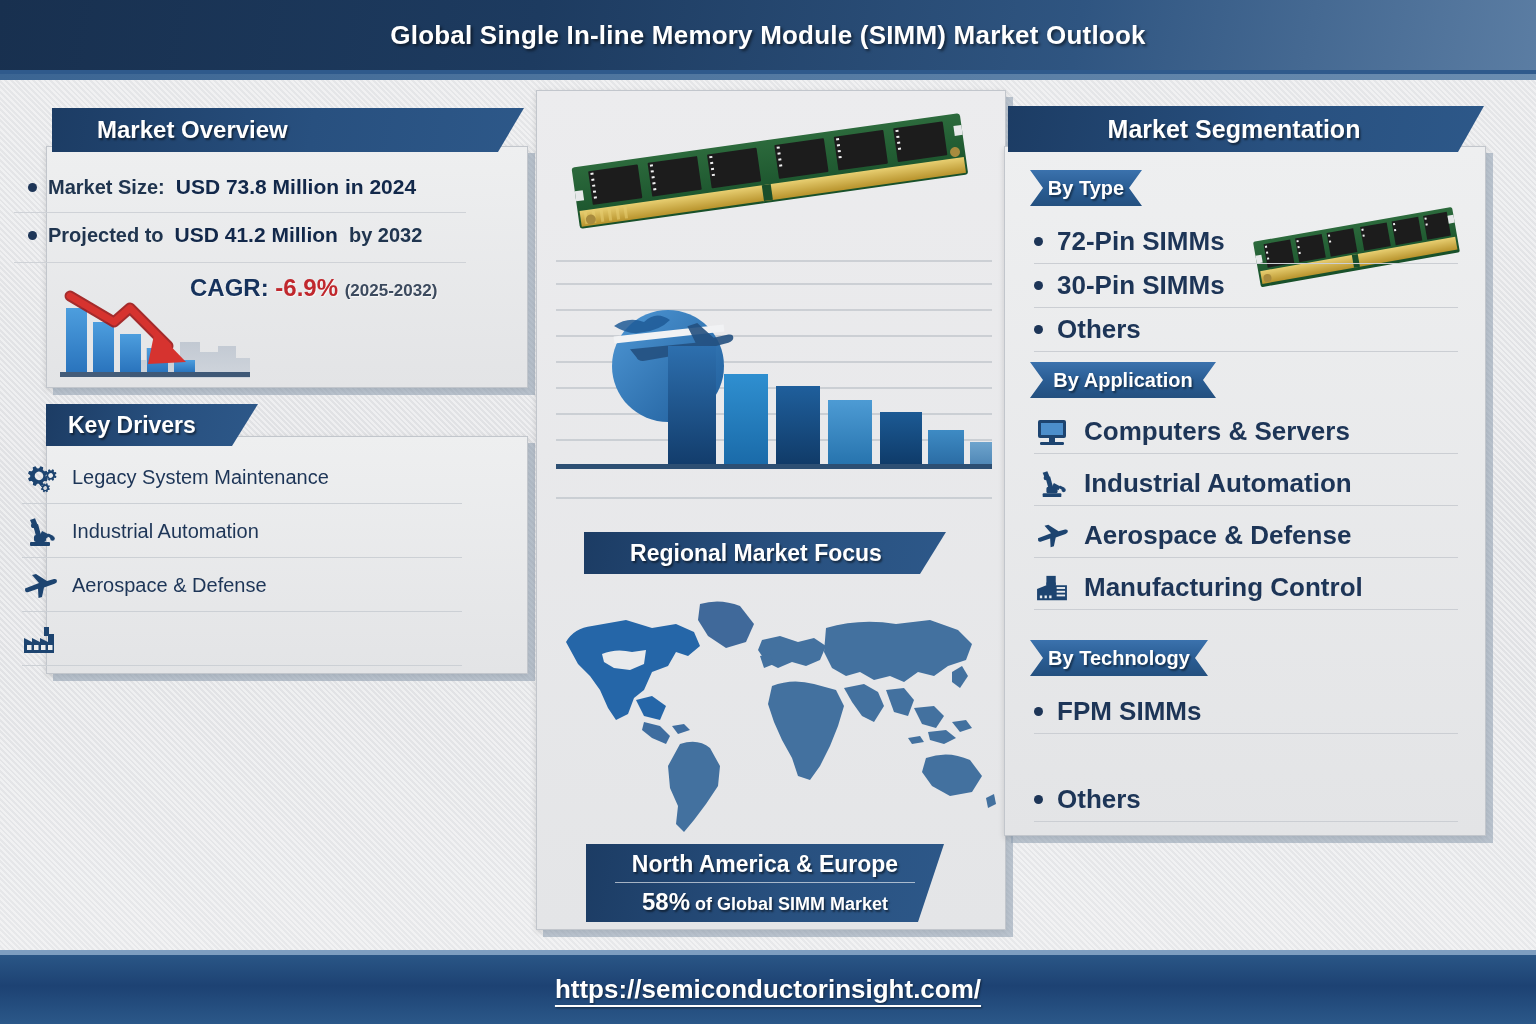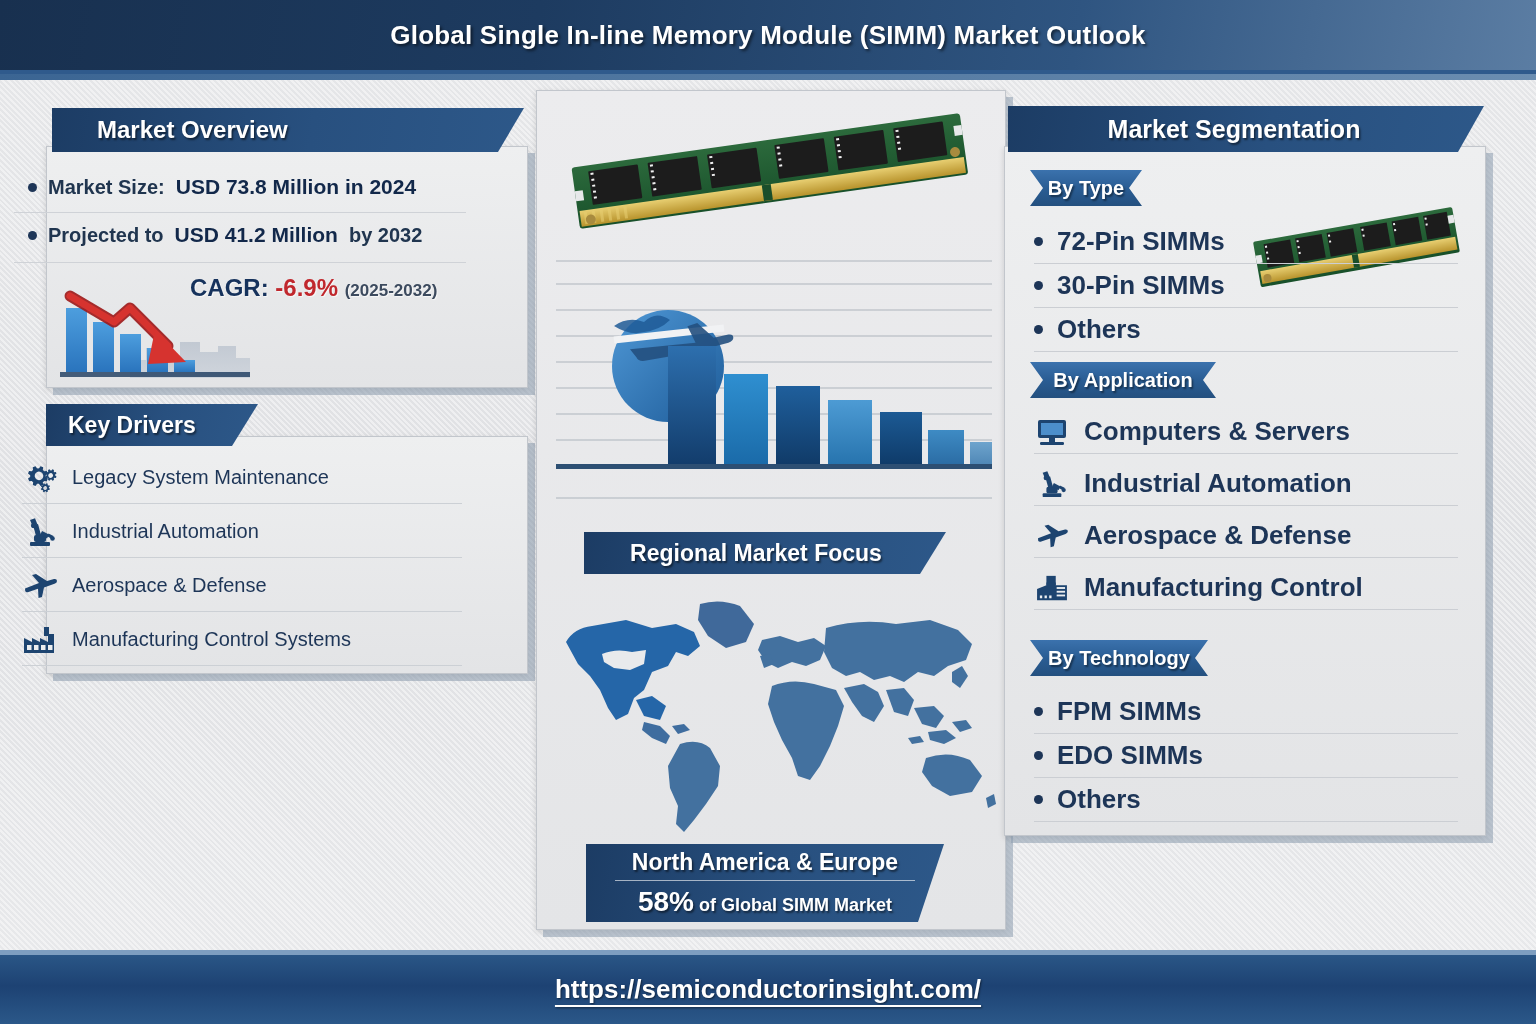--- a/index.html
+++ b/index.html
@@ -125,21 +125,21 @@
   #banner-regional{ left:584px; top:532px; width:362px; height:42px; font-size:23px; justify-content:center; padding-right:18px;}
   #worldmap{ position:absolute; left:548px; top:580px; width:452px; height:262px; }
   #banner-na{
     left:586px; top:844px; width:358px; height:78px;
     flex-direction:column; align-items:center; justify-content:center;
     background:linear-gradient(100deg,#1e4474 0%, #2a5party 0%, #2c5686 60%, #35639b 100%);
   }
   #banner-na .l1{ font-size:23px; }
   #banner-na .divider{ width:300px; height:1px; background:rgba(255,255,255,.6); margin:4px 0 5px;}
   #banner-na .l2{ font-size:18px; }
-  #banner-na .l2 .big{ font-size:28px; }
+  #banner-na .l2 .big{ font-size:24px; }
 
   
   #card-seg{ left:1004px; top:146px; width:482px; height:690px; }
   #banner-seg{ left:1008px; top:106px; width:476px; height:46px; font-size:25px; justify-content:center; padding-right:24px;}
   .seg-item{
     position:absolute; left:1034px; width:424px; height:44px;
     display:flex; align-items:center; gap:14px;
     font-size:26px; color:#1d3557; font-weight:bold;
     border-bottom:1px solid #cbced3;
   }
@@ -254,21 +254,20 @@
     <span class="icon-box">
       <svg width="36" height="30" viewBox="0 0 36 30" fill="#1d4470">
         <rect x="22" y="2" width="5" height="9"></rect>
         <path d="M2 28 V13 L10 17 V13 L18 17 V13 L26 17 V9 h6 V28 Z"></path>
         <rect x="5" y="20" width="4.5" height="5" fill="#eceef0"></rect>
         <rect x="12" y="20" width="4.5" height="5" fill="#eceef0"></rect>
         <rect x="19" y="20" width="4.5" height="5" fill="#eceef0"></rect>
         <rect x="26" y="20" width="4.5" height="5" fill="#eceef0"></rect>
       </svg>
     </span>
-    <span>Manufacturing Control Systems</span>
   </div>
 
   <div class="card" id="card-center"></div>
 
   <svg id="simm-top" viewBox="0 0 420 128">
     <defs>
       <linearGradient id="pcb" x1="0" y1="0" x2="0" y2="1">
         <stop offset="0" stop-color="#2c6a3c"></stop>
           <stop offset="1" stop-color="#18502a"></stop>
       </linearGradient>
@@ -565,24 +564,20 @@
     </span>
     <span>Manufacturing Control</span>
   </div>
 
   <div class="ribbon" style="left:1030px; top:640px; width:178px;">By Technology</div>
 
   <div class="seg-item" style="top:690px">
     <span class="dot"></span>
     <span>FPM SIMMs</span>
   </div>
-  <div class="seg-item" style="top:734px">
-    <span class="dot"></span>
-    <span>EDO SIMMs</span>
-  </div>
   <div class="seg-item" style="top:778px">
     <span class="dot"></span>
     <span>Others</span>
   </div>
 
   <div id="bottombar">
     <span class="url">https://semiconductorinsight.com/</span>
   </div>
 
 </div>

